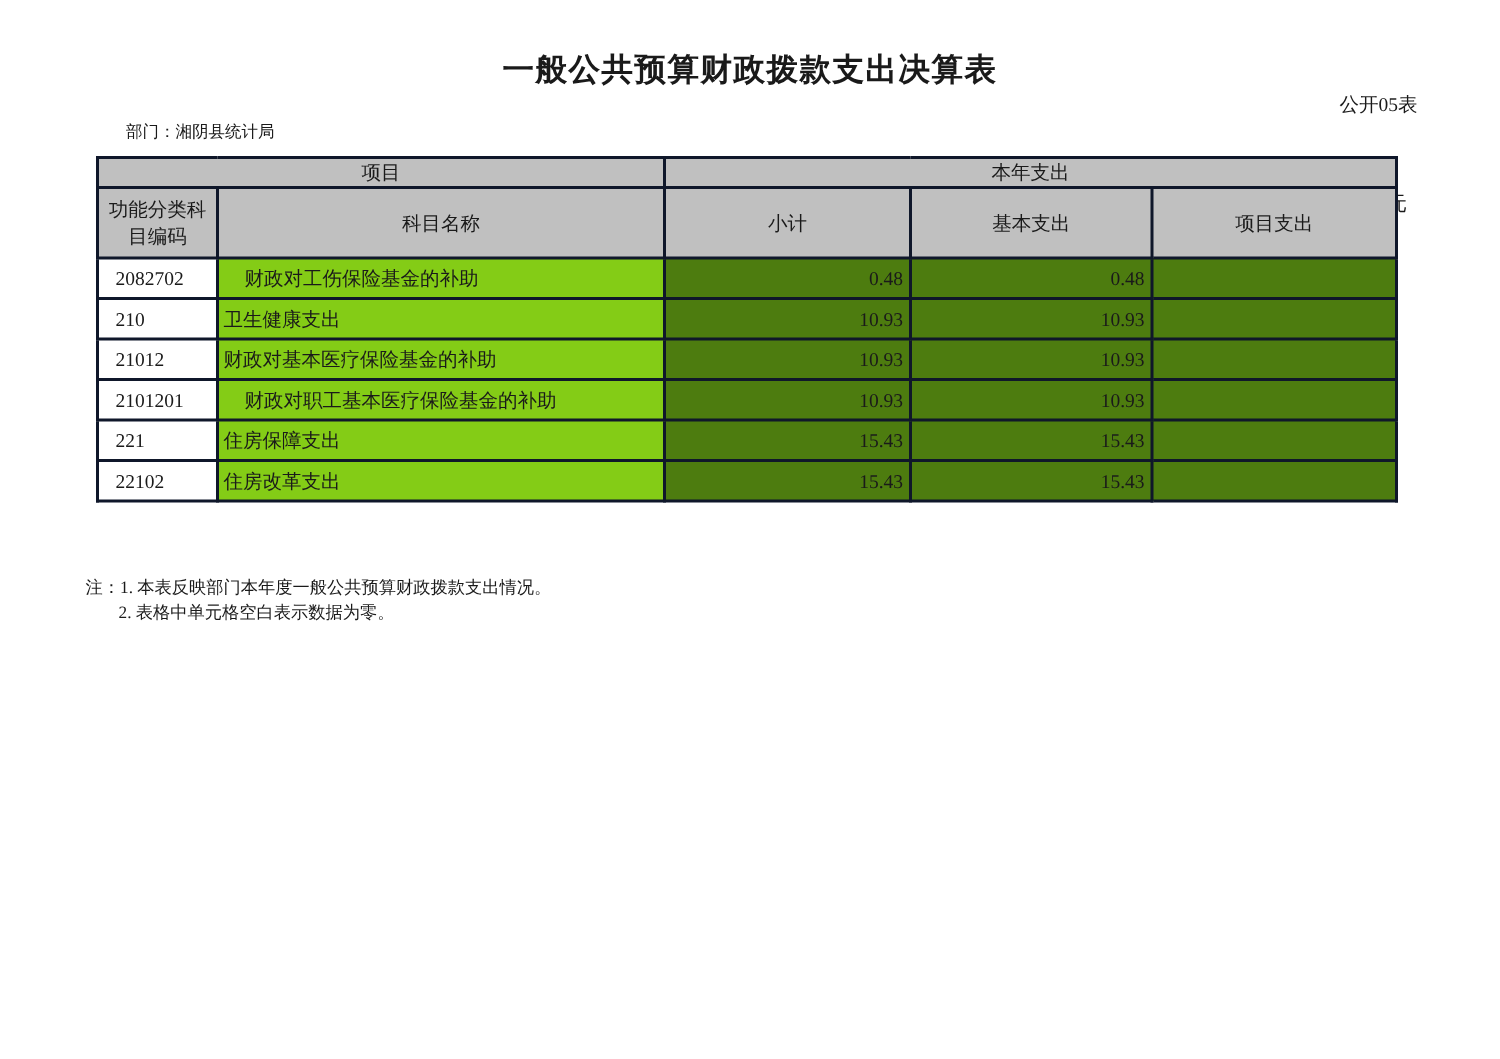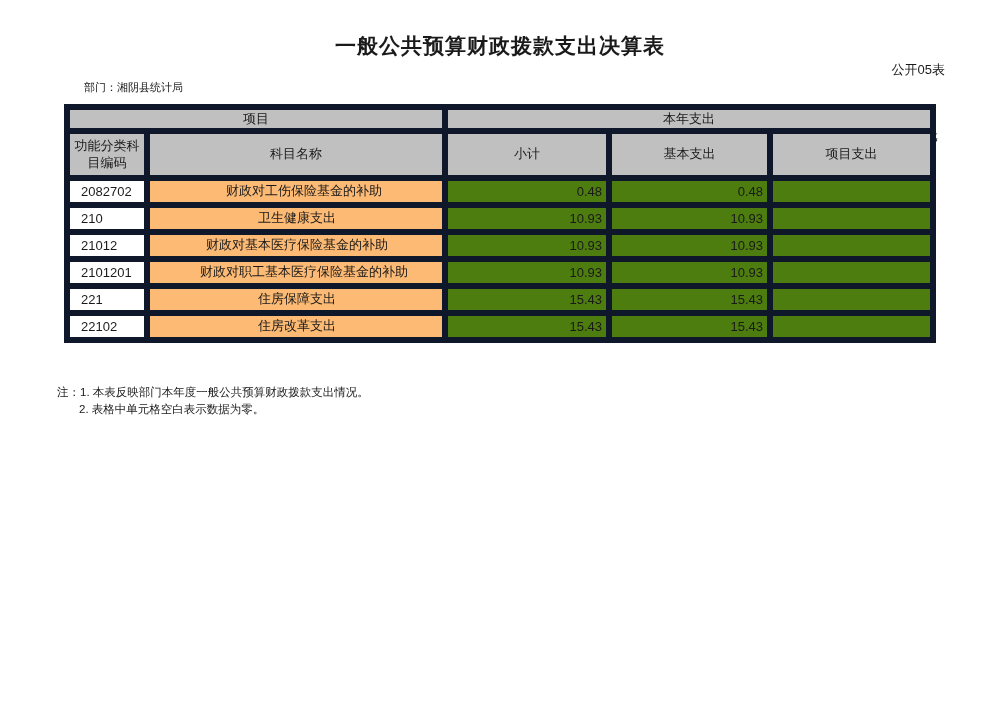--- a/index.html
+++ b/index.html
@@ -1,21 +1,21 @@
 <!DOCTYPE html>
 <html><head>
 <meta charset="utf-8">
 <style>
   html, body { margin: 0; padding: 0; background: #ffffff; }
   .sheet {
     position: relative;
     width: 1000px;
     height: 586px;
     background: #ffffff;
-    font-family: Liberation Sans, sans-serif;
+    font-family: Liberation Serif, serif;
     color: #1a1a1a;
     overflow: hidden;
   }
   .doc-title {
     position: absolute;
     top: 32px;
     left: 0;
     width: 100%;
     text-align: center;
     font-size: 21px;
@@ -44,21 +44,21 @@
   table.budget {
     position: absolute;
     top: 104px;
     left: 64px;
     width: 866px;
     border-collapse: collapse;
     table-layout: fixed;
     font-size: 13px;
   }
   table.budget, table.budget th, table.budget td {
-    border: 6px solid #0f172a;
+    border: 2px solid #0f172a;
   }
   table.budget { border: 2px solid #222222; }
   th.hdr, td.hdr {
     background: #c0c0c0;
     font-weight: normal;
     text-align: center;
     vertical-align: middle;
     padding: 0 2px;
     line-height: 1.35;
   }
@@ -68,24 +68,24 @@
   tr.hrow3 > td { border-bottom: 2px solid #222222; }
   tr.drow { height: 27px; }
   td.code {
     text-align: left;
     padding-left: 11px;
     vertical-align: middle;
     background: #ffffff;
     margin-left: 32px;
   }
   td.name {
-    text-align: center;
+    text-align: left;
     padding-left: 3px;
     vertical-align: middle;
-    background: #fdba74;
+    background: #84cc16;
   }
   td.name.indent-1 { padding-left: 17px; }
   td.num {
     text-align: right;
     padding-right: 4px;
     vertical-align: middle;
     background: #4d7c0f;
   }
   .notes {
     position: absolute;

